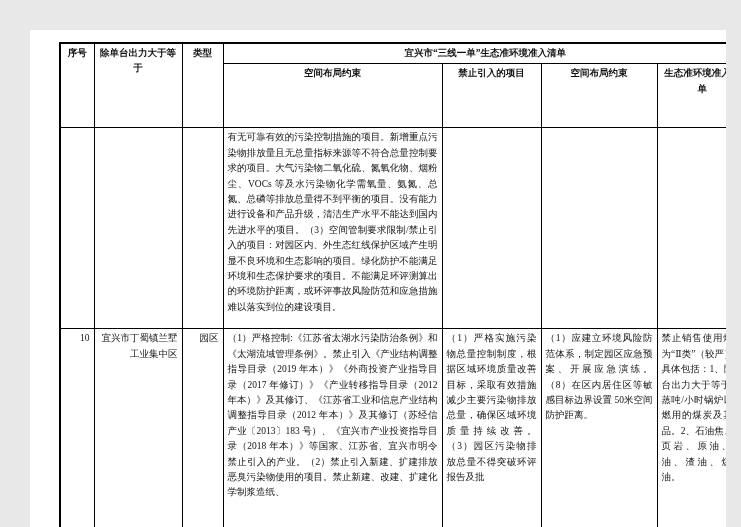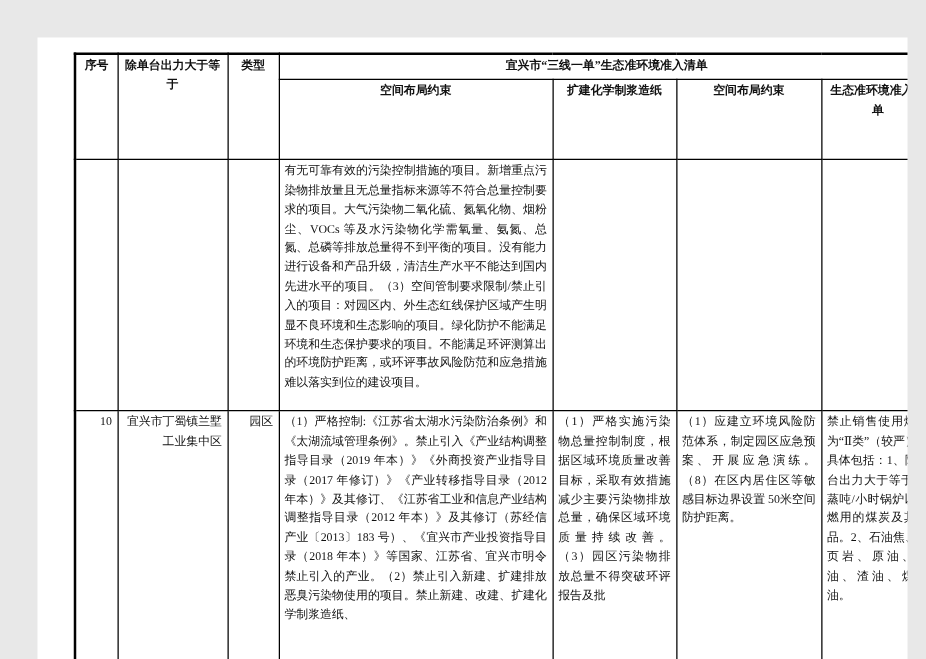--- a/index.html
+++ b/index.html
@@ -86,21 +86,21 @@
     </colgroup>
     <tbody>
         <tr>
       <td class="col-head" rowspan="2">序号</td>
       <td class="col-head" rowspan="2">除单台出力大于等于</td>
       <td class="col-head" rowspan="2">类型</td>
       <td class="title-cell" colspan="4">宜兴市“三线一单”生态准环境准入清单</td>
     </tr>
     <tr>
       <td class="col-head">空间布局约束</td>
-      <td class="col-head">扩建化学制浆造纸</td>
+      <td class="col-head">禁止引入的项目</td>
       <td class="col-head">空间布局约束</td>
       <td class="col-head">生态准环境准入清单</td>
     </tr>
     <tr class="row-cont">
       <td class="center-cell"></td>
       <td class="center-cell"></td>
       <td class="center-cell"></td>
       <td class="body-text">有无可靠有效的污染控制措施的项目。新增重点污染物排放量且无总量指标来源等不符合总量控制要求的项目。大气污染物二氧化硫、氮氧化物、烟粉尘、VOCs 等及水污染物化学需氧量、氨氮、总氮、总磷等排放总量得不到平衡的项目。没有能力进行设备和产品升级，清洁生产水平不能达到国内先进水平的项目。（3）空间管制要求限制/禁止引入的项目：对园区内、外生态红线保护区域产生明显不良环境和生态影响的项目。绿化防护不能满足环境和生态保护要求的项目。不能满足环评测算出的环境防护距离，或环评事故风险防范和应急措施难以落实到位的建设项目。</td>
       <td class="body-text"></td>
       <td class="body-text"></td>

